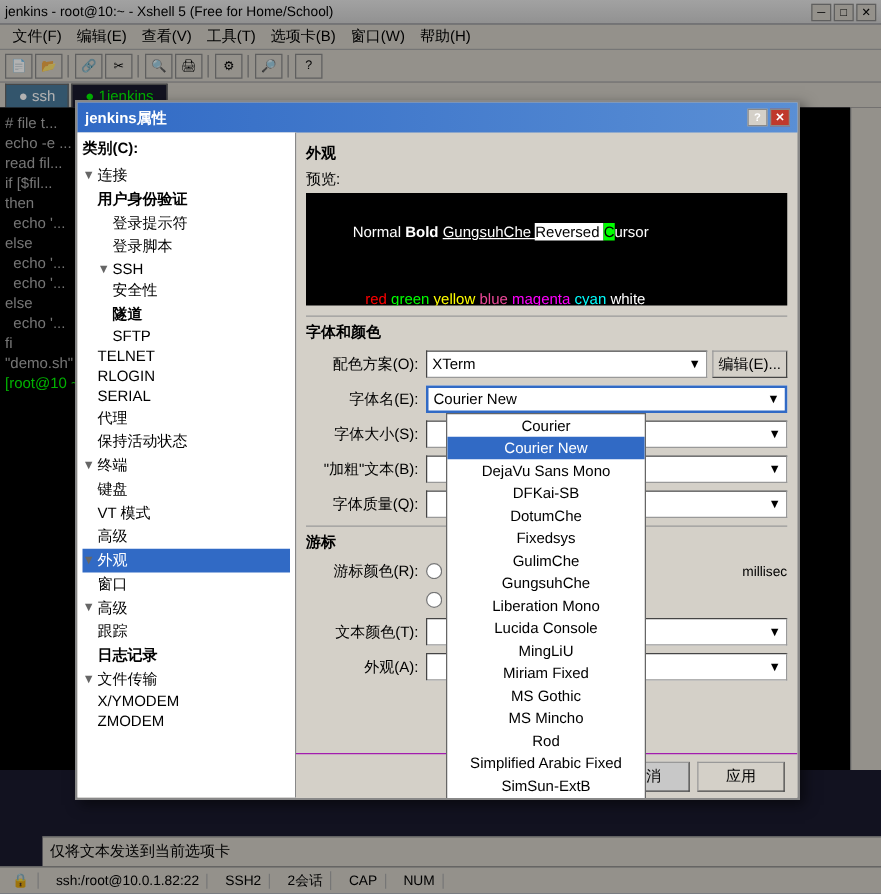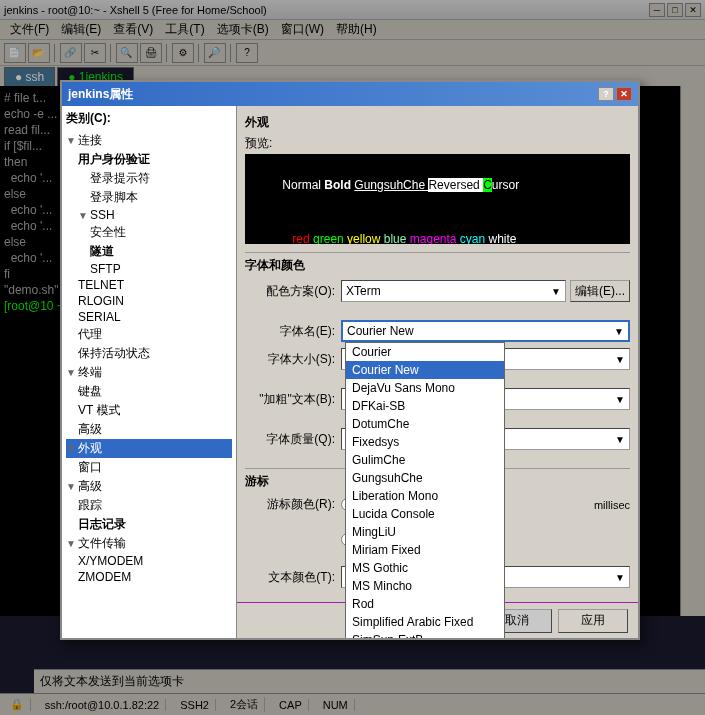--- a/index.html
+++ b/index.html
@@ -115,21 +115,21 @@
     .preview-box {
       width: 100%; height: 90px; background: #000; margin-bottom: 8px;
       font-family: 'Courier New', monospace; font-size: 13px; padding: 4px; overflow: hidden;
     }
     .preview-line { line-height: 18px; white-space: pre; }
 
     
     .section-title { font-size: 12px; font-weight: bold; margin: 6px 0 6px 0; color: #000; border-top: 1px solid #999; padding-top: 4px; }
 
     
-    .form-row { display: flex; align-items: center; margin-bottom: 18px; }
+    .form-row { display: flex; align-items: center; margin-bottom: 6px; }
     .form-label { width: 90px; font-size: 12px; text-align: right; margin-right: 6px; white-space: nowrap; }
     .form-control { flex: 1; }
 
     
     .select-box {
       width: 100%; height: 22px; border: 1px inset #999; background: #fff;
       font-size: 12px; display: flex; align-items: center; padding: 0 4px; cursor: pointer;
       position: relative;
     }
     .select-arrow { margin-left: auto; font-size: 10px; }
@@ -348,21 +348,21 @@
       <div style="display:flex;align-items:baseline;gap:180px;margin-bottom:4px;">
         <span style="font-weight:bold;font-size:12px;">外观</span>
       </div>
 
       <div style="font-size:12px;margin-bottom:2px;">预览:</div>
       <div class="preview-box">
         <div class="preview-line">
           <span style="color:#fff;">Normal </span><span style="color:#fff;font-weight:bold;">Bold </span><span style="color:#fff;text-decoration:underline;">GungsuhChe </span><span style="background:#fff;color:#000;">Reversed </span><span style="background:#0f0;color:#000;">C</span><span style="color:#fff;">ursor</span>
         </div>
         <div class="preview-line">
-          <span style="color:#fff;">   </span><span style="color:#f00;">red </span><span style="color:#0f0;">green </span><span style="color:#ff0;">yellow </span><span style="color:#86efac;">blue </span><span style="color:#f0f;">magenta </span><span style="color:#0ff;">cyan </span><span style="color:#fff;">white</span>
+          <span style="color:#fff;">   </span><span style="color:#f00;">red </span><span style="color:#0f0;">green </span><span style="color:#ff0;">yellow </span><span style="color:#ec4899;">blue </span><span style="color:#f0f;">magenta </span><span style="color:#0ff;">cyan </span><span style="color:#fff;">white</span>
         </div>
 
       </div>
 
       <div class="section-title">字体和颜色</div>
 
       <div class="form-row">
         <span class="form-label">配色方案(O):</span>
         <div class="form-control" style="display:flex;align-items:center;">
           <div class="select-box" style="flex:1;">
@@ -374,21 +374,21 @@
       </div>
 
       <div class="form-row font-name-row" style="position:relative;">
         <span class="form-label">字体名(E):</span>
         <div class="form-control" style="position:relative;">
           <div class="select-box" style="background:#fff;border:2px solid #316ac5;">
             <span>Courier New</span>
             <span class="select-arrow">▼</span>
           </div>
 
-          <div class="dropdown" style="top:22px;left:4px;width:160px;">
+          <div class="dropdown" style="top:22px;left:16px;width:160px;text-align:center;">
             <div class="dropdown-item">Courier</div>
             <div class="dropdown-item selected">Courier New</div>
             <div class="dropdown-item">DejaVu Sans Mono</div>
             <div class="dropdown-item">DFKai-SB</div>
             <div class="dropdown-item">DotumChe</div>
             <div class="dropdown-item">Fixedsys</div>
             <div class="dropdown-item">GulimChe</div>
             <div class="dropdown-item">GungsuhChe</div>
             <div class="dropdown-item">Liberation Mono</div>
             <div class="dropdown-item">Lucida Console</div>

